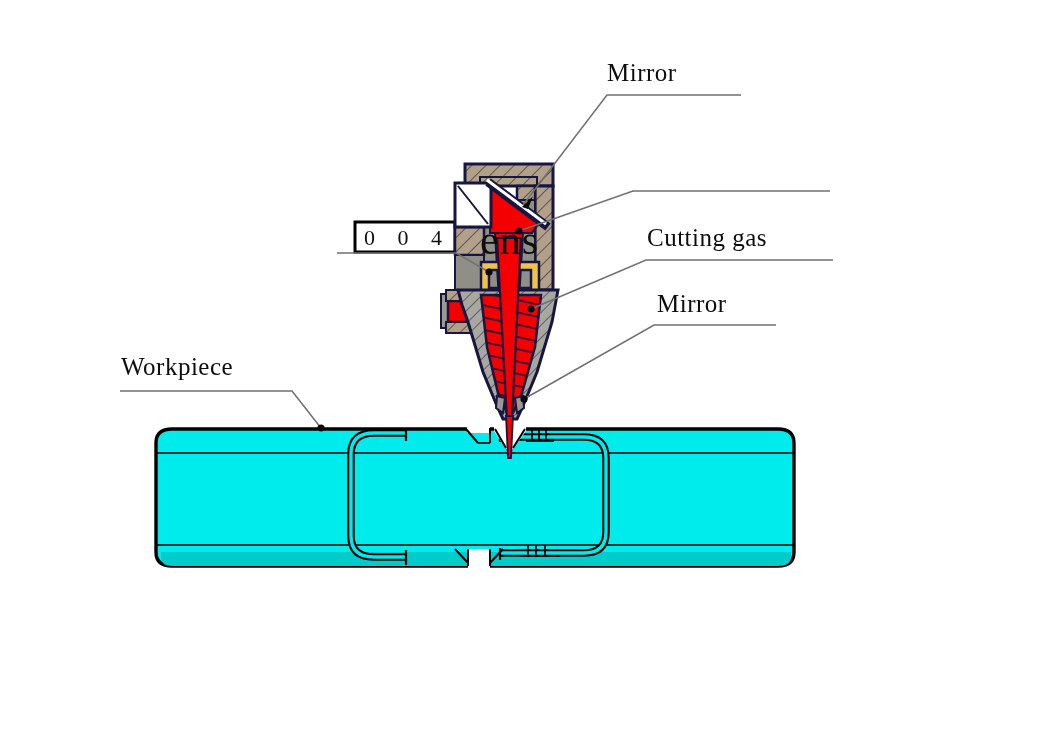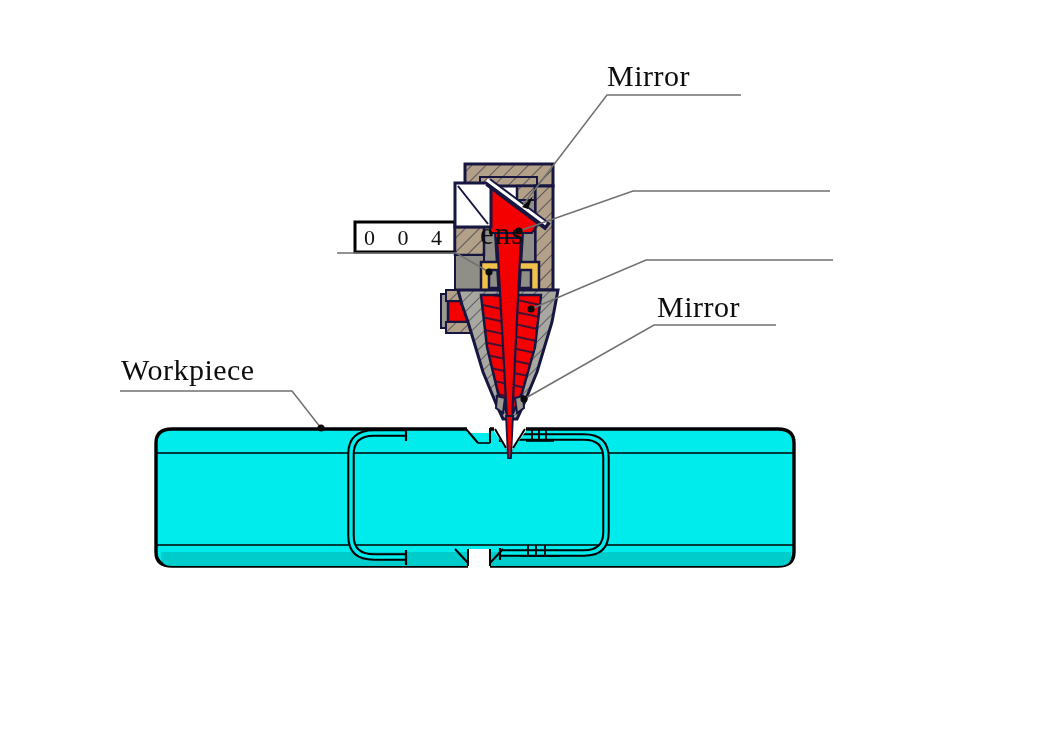--- a/index.html
+++ b/index.html
@@ -2,25 +2,25 @@
 <html><head>
 <meta charset="utf-8">
 <style>
   html,body{margin:0;padding:0;background:#ffffff;}
   .stage{
     position:relative;width:1052px;height:744px;background:#ffffff;
     font-family:"Liberation Serif", serif;overflow:hidden;
   }
   .stage svg{position:absolute;left:0;top:0;}
   .callout{
-    position:absolute;color:#0d0d0d;font-size:30px;line-height:1.05;
+    position:absolute;color:#0d0d0d;font-size:25px;line-height:1.05;
     white-space:nowrap;letter-spacing:0.5px;
   }
   .lens-frag{
-    position:absolute;color:#0d0d0d;font-size:31px;white-space:nowrap;
+    position:absolute;color:#0d0d0d;font-size:42px;white-space:nowrap;
     letter-spacing:1px;
   }
 </style>
 </head>
 <body>
 
 <div class="stage">
 
 <svg width="1052" height="744" viewBox="0 0 1052 744">
   <defs>
@@ -158,17 +158,18 @@
     <polygon points="522,207 533,196 528,209"></polygon>
     <circle cx="519" cy="231" r="3.6"></circle>
     <circle cx="531" cy="309" r="3.6"></circle>
     <circle cx="524" cy="399" r="3.6"></circle>
     <circle cx="321" cy="428" r="3.6"></circle>
     <circle cx="489" cy="272" r="3.6"></circle>
   </g>
 </svg>
 
   <div class="callout" style="left:607px;top:60px;">Mirror</div>
+  <div class="callout" style="left:647px;top:225px;">Cutting gas</div>
   <div class="callout" style="left:657px;top:291px;">Mirror</div>
   <div class="callout" style="left:121px;top:354px;text-align:right;">Workpiece</div>
   <div class="lens-frag" style="left:480px;top:216px;">ens</div>
 
 </div>
 
 </body></html>

